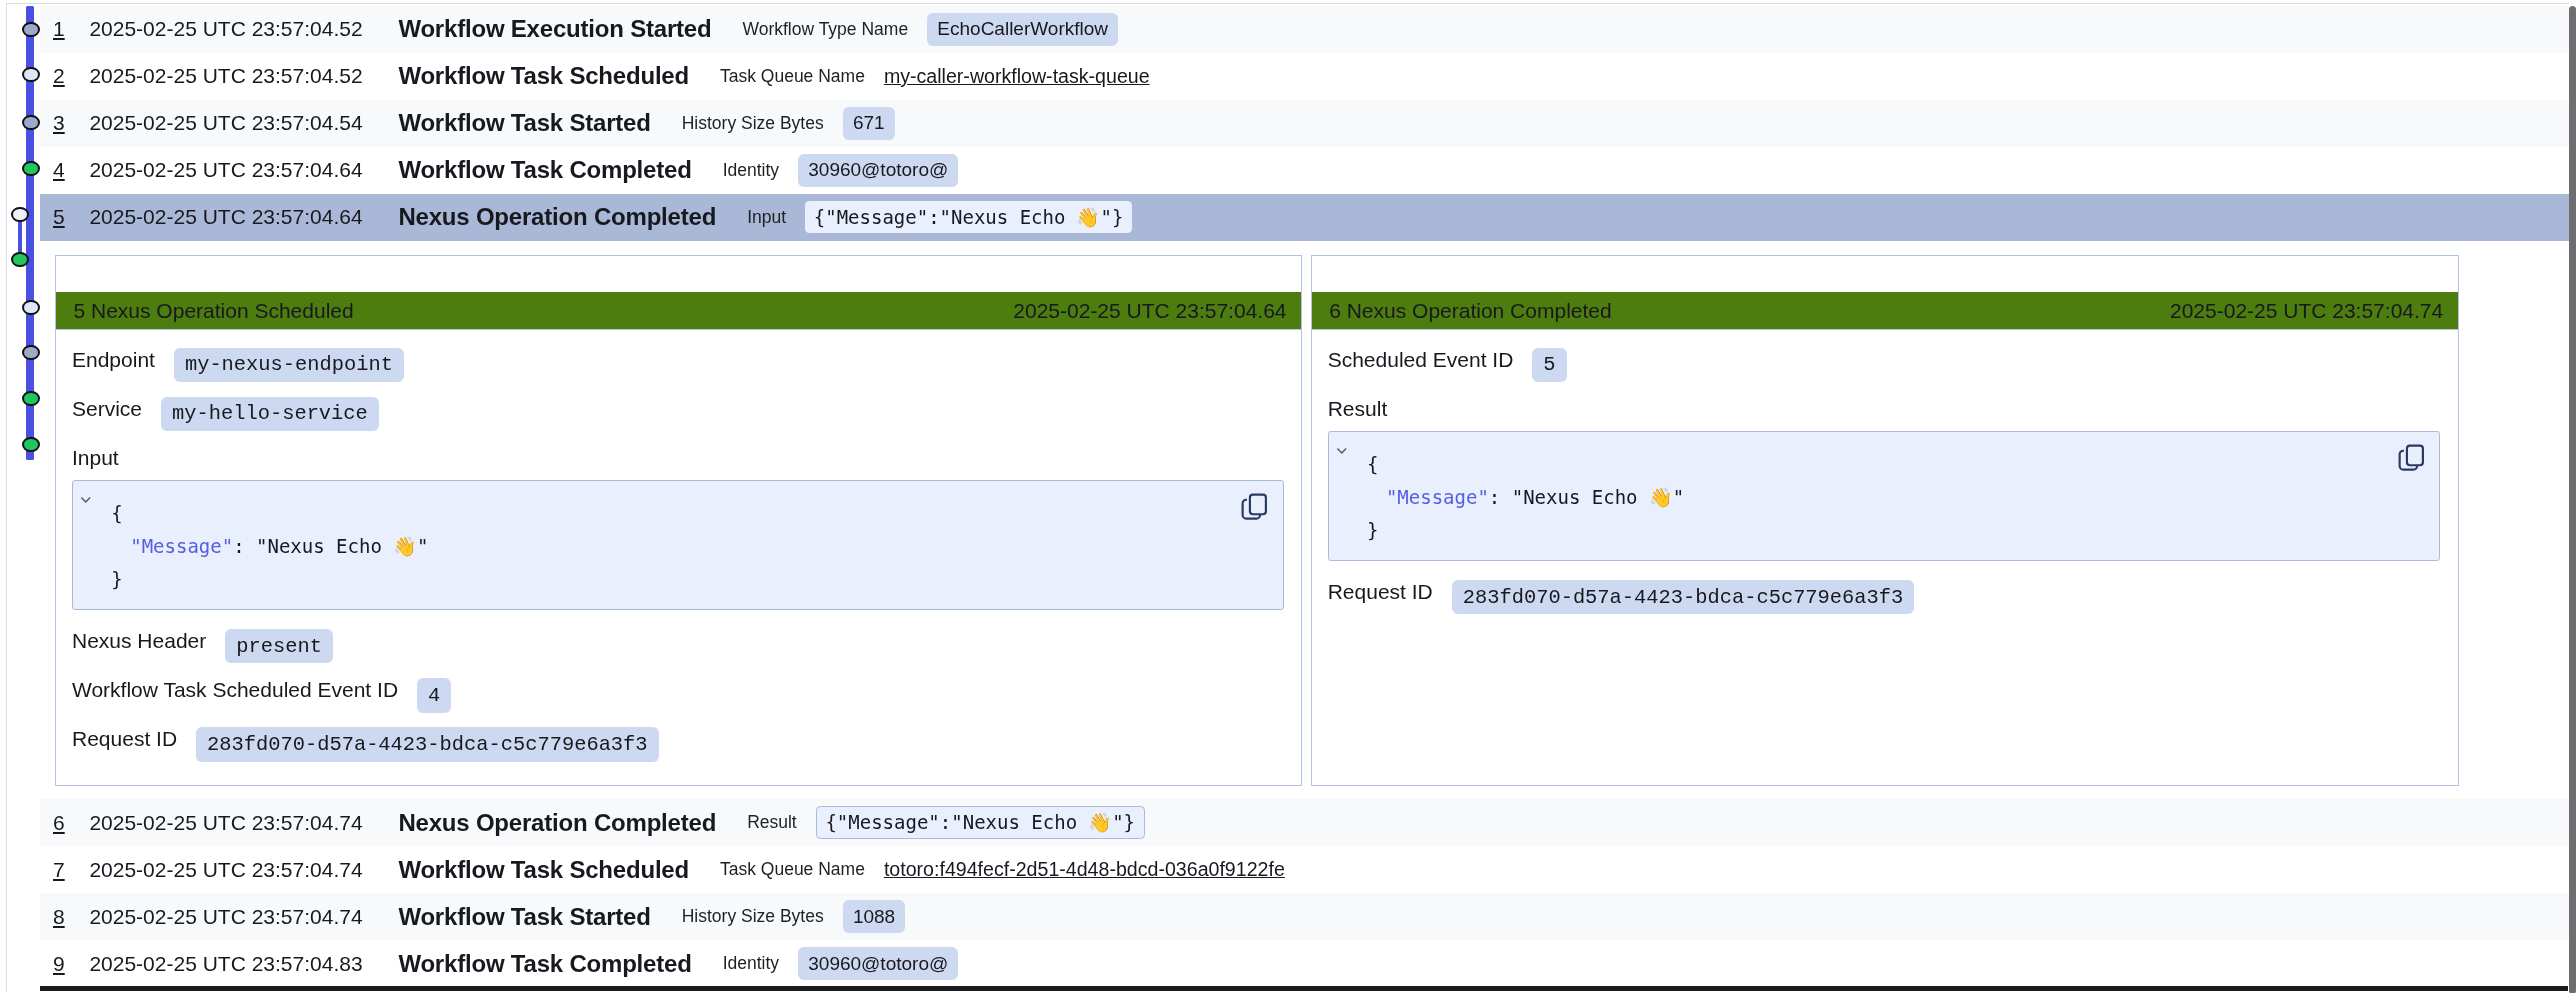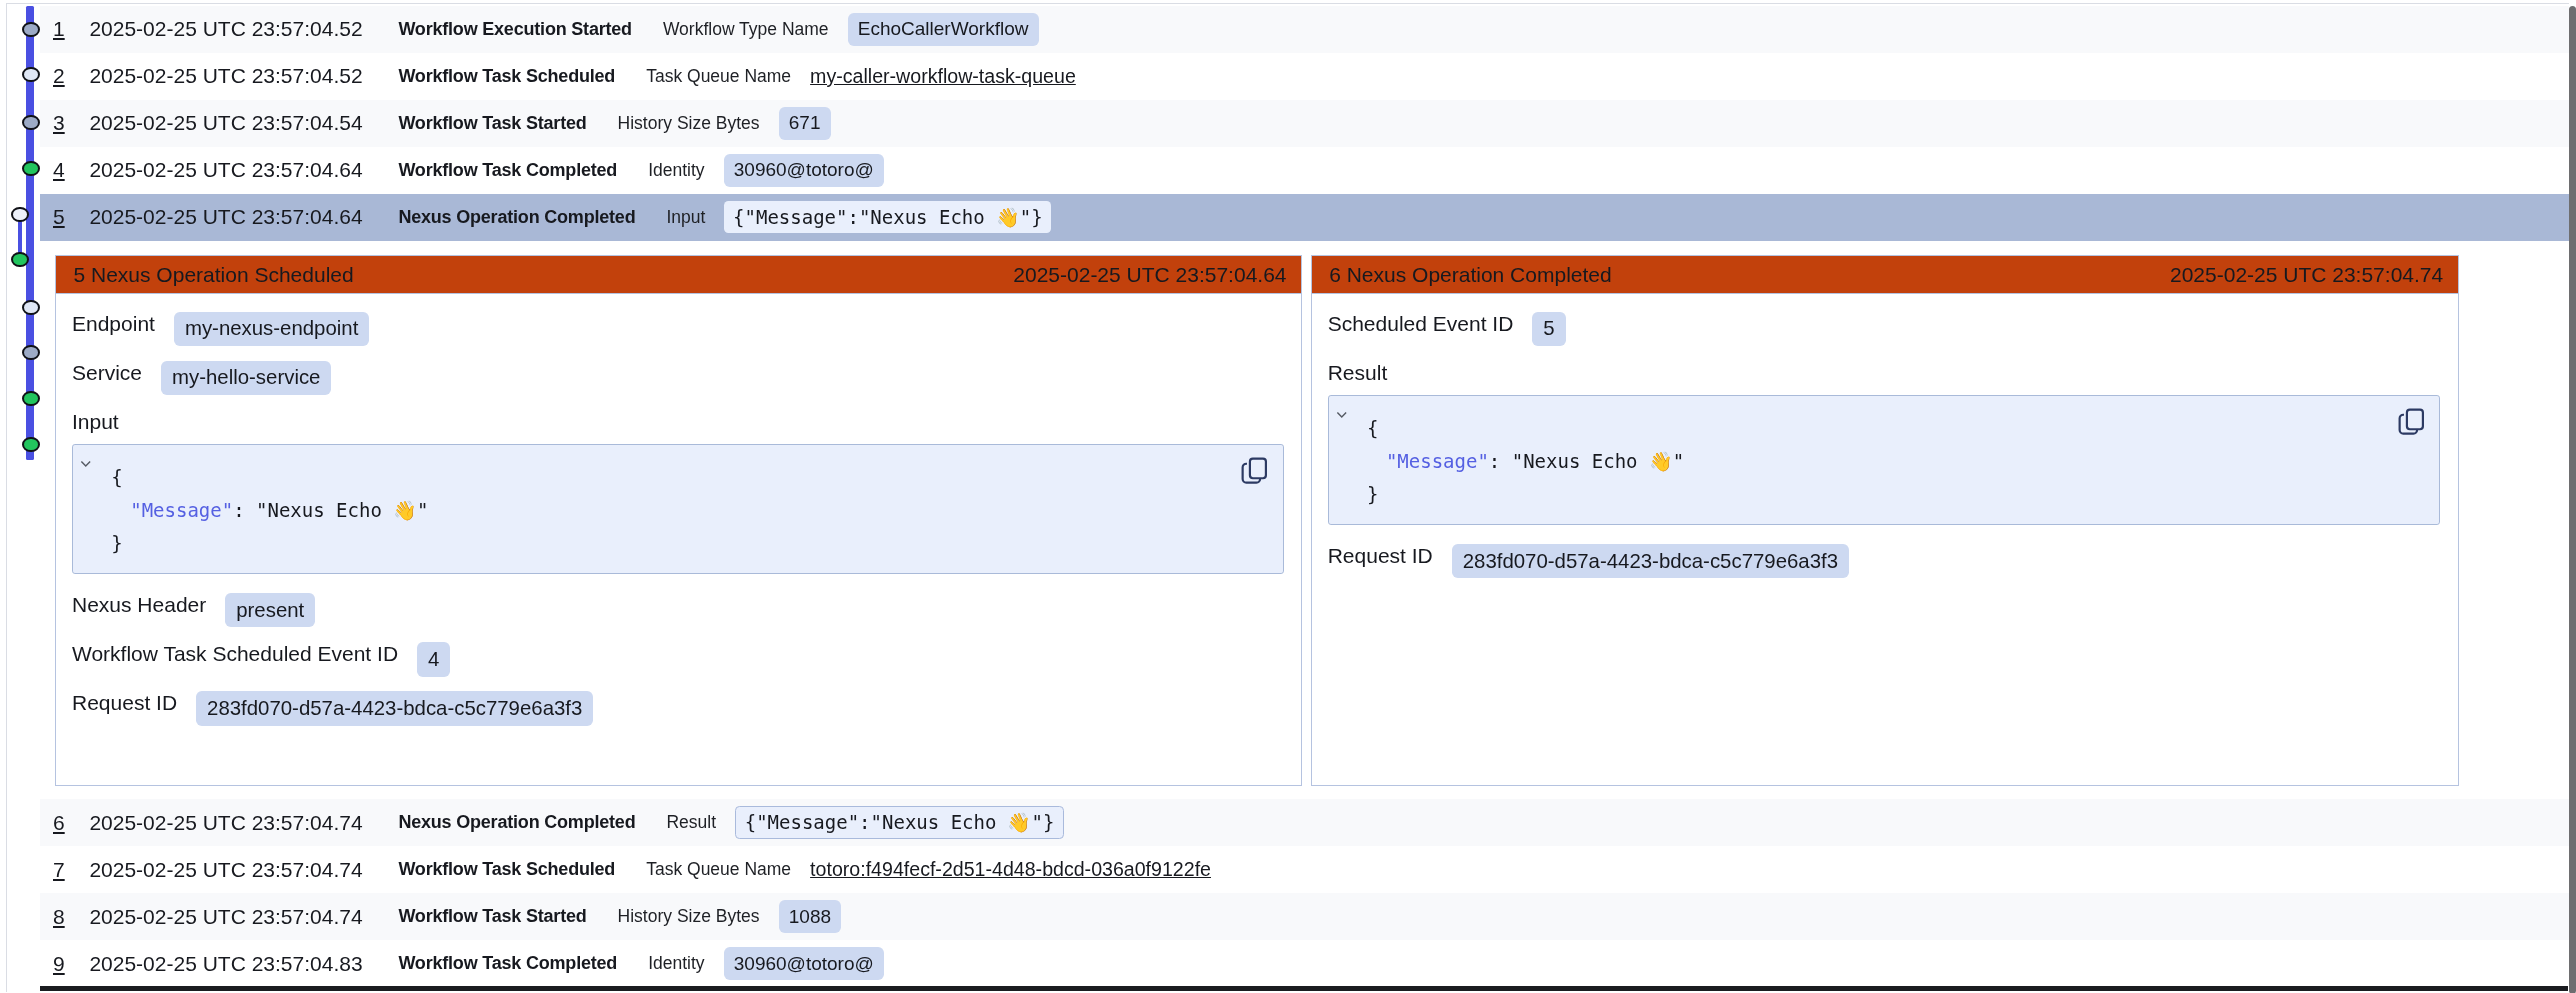--- a/index.html
+++ b/index.html
@@ -20,42 +20,42 @@
 
   
   .rows { position:absolute; left:40px; width:2529px; }
   .rows.top { top:5.8px; }
   .rows.bottom { top:799px; }
   .row { height:47px; display:flex; align-items:center; padding-left:13px; background:#ffffff; cursor:pointer; }
   .row.alt { background:#f8f9fb; }
   .row.selected { background:#a9b8d6; }
   .num { font-size:21px; text-decoration:underline; color:#17191f; margin-right:20.4px; min-width:16px; cursor:pointer; }
   .time { font-size:21px; width:309px; }
-  .ename { font-size:18px; font-weight:700; letter-spacing:-0.2px; margin-right:31px; }
+  .ename { font-size:24px; font-weight:700; letter-spacing:-0.2px; margin-right:31px; }
   .elabel { font-size:17.5px; color:#1e2025; margin-right:19px; white-space:nowrap; }
   .badge { background:#cdd9f1; border-radius:5.8px; padding:5.8px 10.2px; font-size:19px; white-space:nowrap; }
   .vlink { font-size:19.6px; text-decoration:underline; color:#17191f; white-space:nowrap; cursor:pointer; }
   .vbadge-mono { background:#e9effc; border-radius:4.4px; padding:4.4px 8.7px; font-size:19px;
     font-family:"DejaVu Sans Mono", monospace; white-space:nowrap; }
   .vbadge-mono.outlined { border:1.5px solid #a9badc; }
 
   .black-bar { position:absolute; left:40px; top:986px; width:2528px; height:5.1px; background:#1a1c20; }
 
   
   .scrollbar { position:absolute; left:2569px; top:5.8px; width:6.5px; height:988px; background:#6e6e70; border-radius:3.6px; }
 
   
   .panels { position:absolute; left:55px; top:255px; display:flex; gap:8.7px; }
   .panel { width:1247px; height:531px; background:#ffffff; border:1.5px solid #b5c3e0; overflow:hidden; }
-  .panel-header { height:38px; background:#c2410c; display:flex; align-items:center; justify-content:space-between;
-    padding:0 14.5px 0 17.5px; font-size:21px; border-bottom:0.7px solid #b5c3e0; }
+  .panel-header { height:38px; background:#4d7c0f; display:flex; align-items:center; justify-content:space-between;
+    padding:0 14.5px 0 17.5px; font-size:21px; border-bottom:0.7px solid #b5c3e0;margin-top:36px; }
   .panel-body { padding:17.5px 17.5px 0 16px; }
   .field { display:flex; align-items:flex-start; min-height:32px; margin-bottom:14.5px; }
   .flabel { font-size:21px; margin-right:19px; white-space:nowrap; }
-  .fbadge { background:#cdd9f1; border-radius:5.8px; padding:5.8px 11px; font-size:20.4px; white-space:nowrap; }
+  .fbadge { background:#cdd9f1; border-radius:5.8px; padding:5.8px 11px; font-size:20.4px; white-space:nowrap;font-family:Liberation Mono, monospace; }
   .label-solo { font-size:21px; margin:2.9px 0 10.2px 0; }
 
   .codeblock { position:relative; background:#e9effc; border:1.5px solid #a9bad9; border-radius:2.9px;
     padding:16px 51px 13px 10.2px; font-family:"DejaVu Sans Mono", monospace; font-size:19px;
     line-height:33px; color:#17191f; margin-bottom:19px; }
   .codeblock .kjson { color:#5560e2; }
   .cline1 { padding-left:28px; position:relative; }
   .cline2 { padding-left:47px; }
   .cline3 { padding-left:28px; }
   .chev { position:absolute; left:4.4px; top:10.2px; width:17.5px; height:17.5px; cursor:pointer; }

